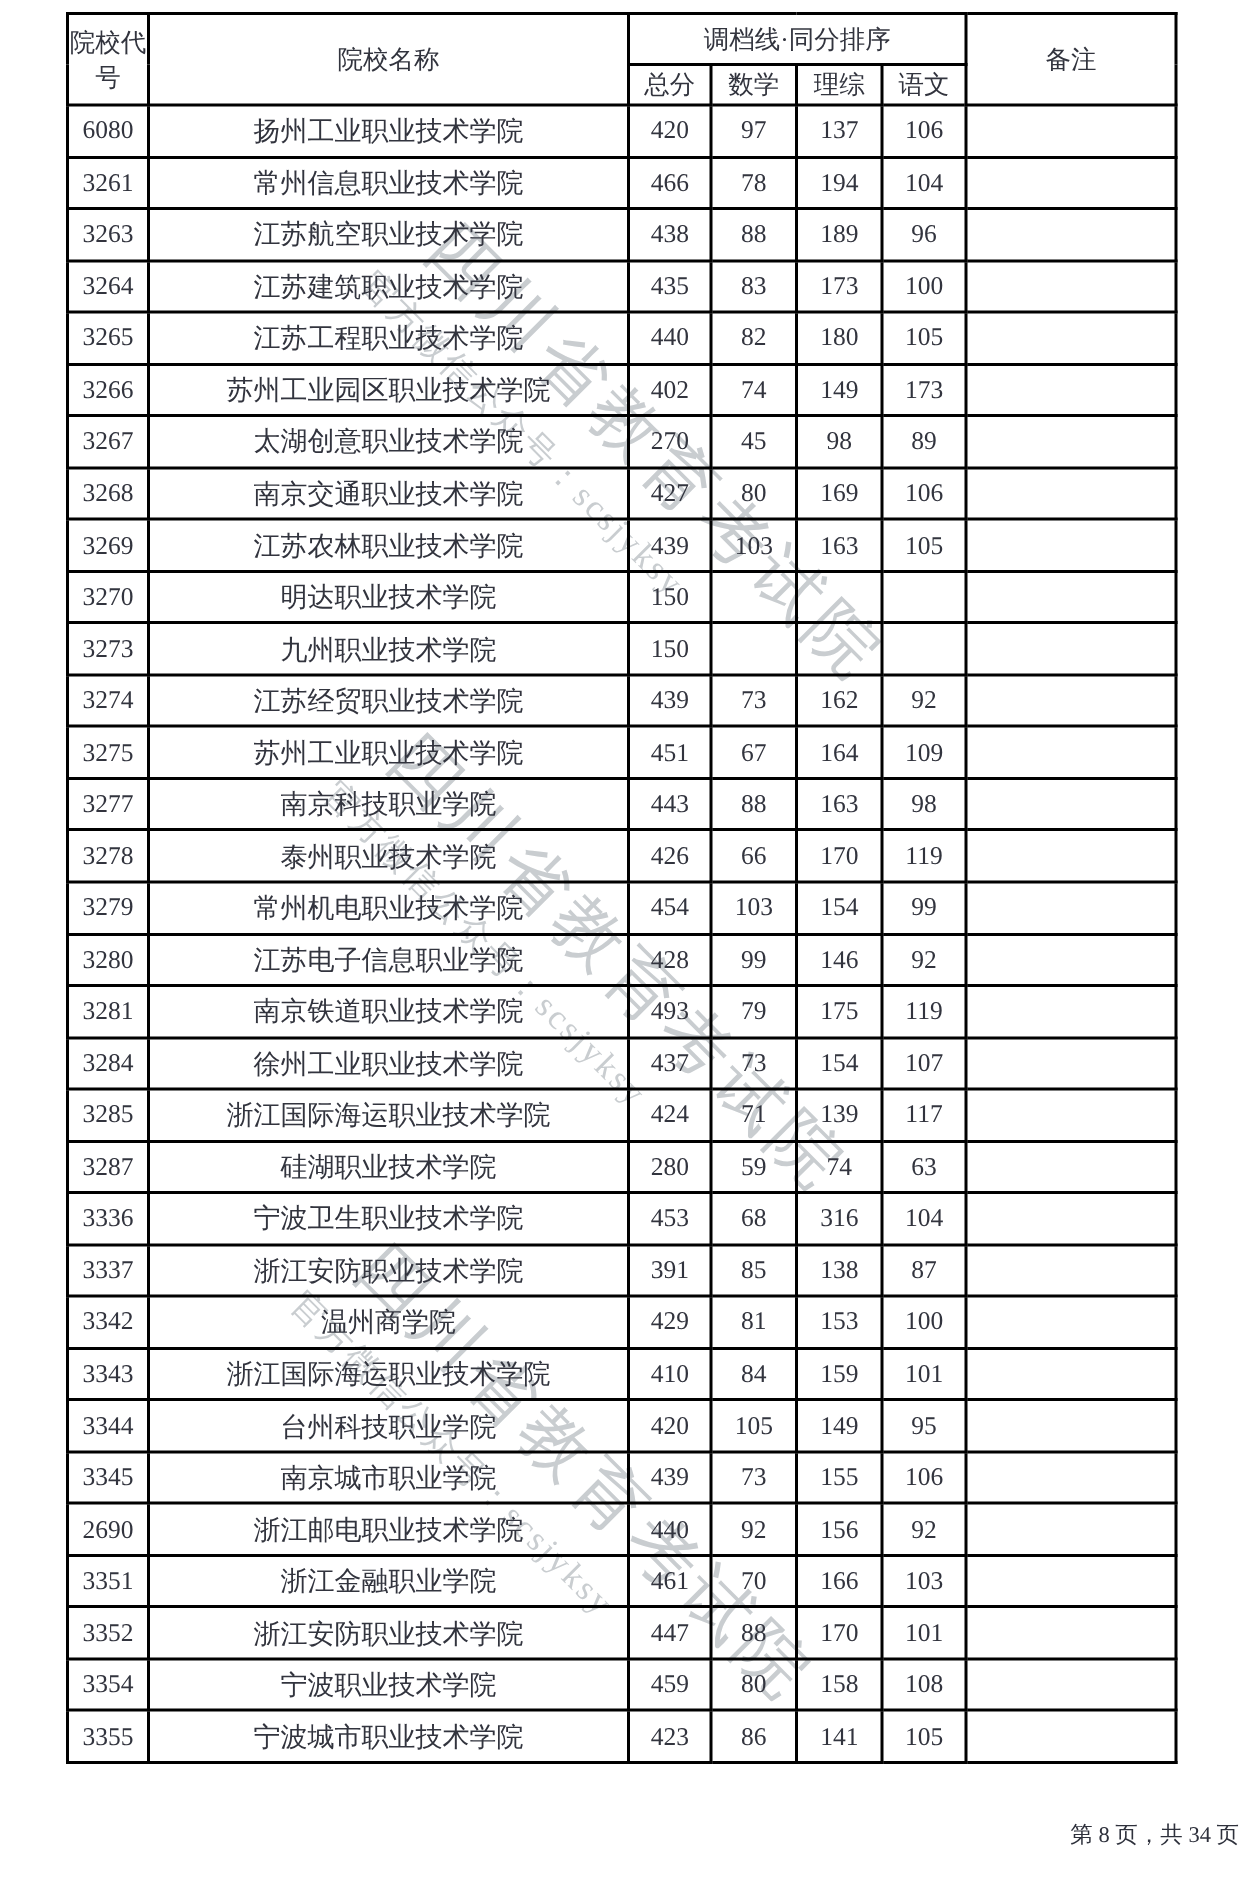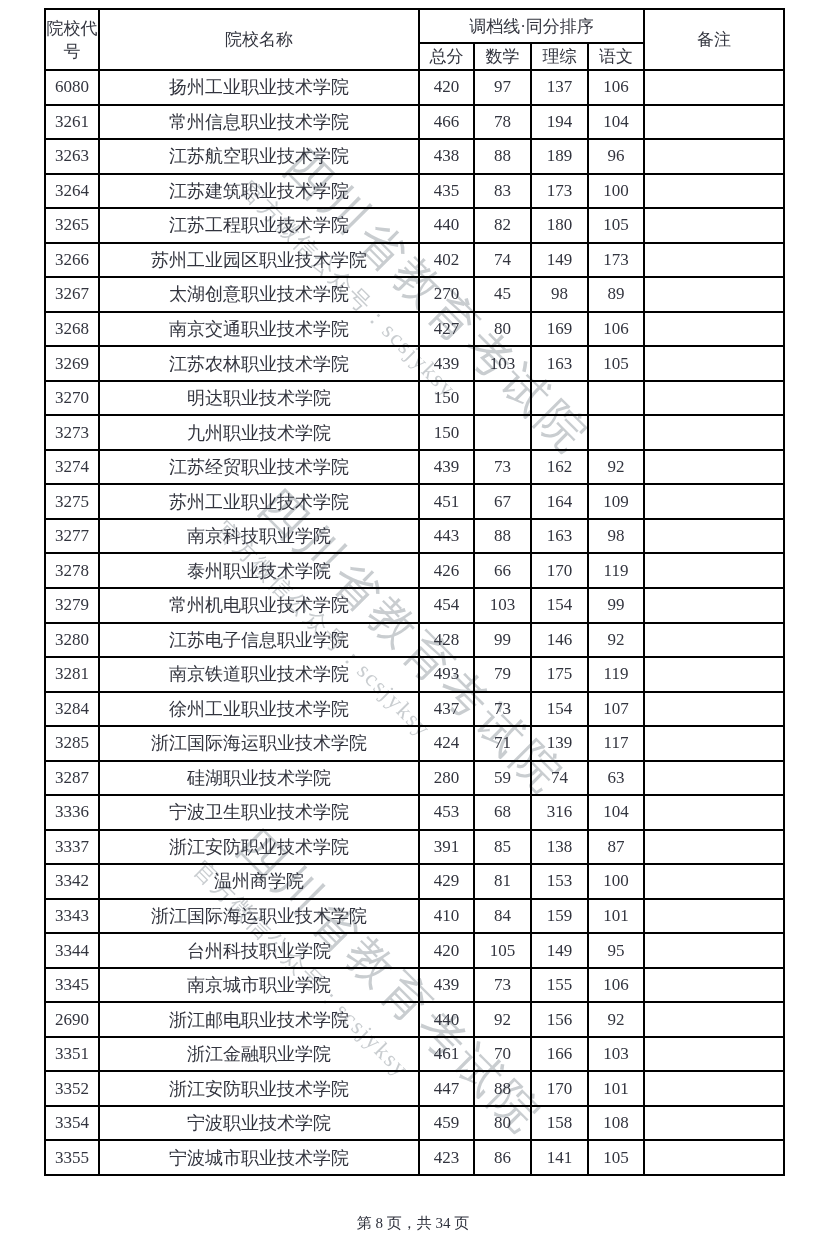--- a/index.html
+++ b/index.html
@@ -45,21 +45,21 @@
   thead tr.h1 { height: 34px; }
   thead tr.h2 { height: 27px; }
   thead th { font-size: 17px; }
   tr.h2 th { font-size: 17px; }
   td.name { font-size: 18px; }
   
   .footer {
     position: absolute;
     top: 1214px; left: 0;
     width: 100%;
-    text-align: center;
+    text-align: right;
     font-size: 15px;
     z-index: 1;
     color: #2e313c;
   }
 </style>
 </head>
 <body>
 
 <div class="page">
 

